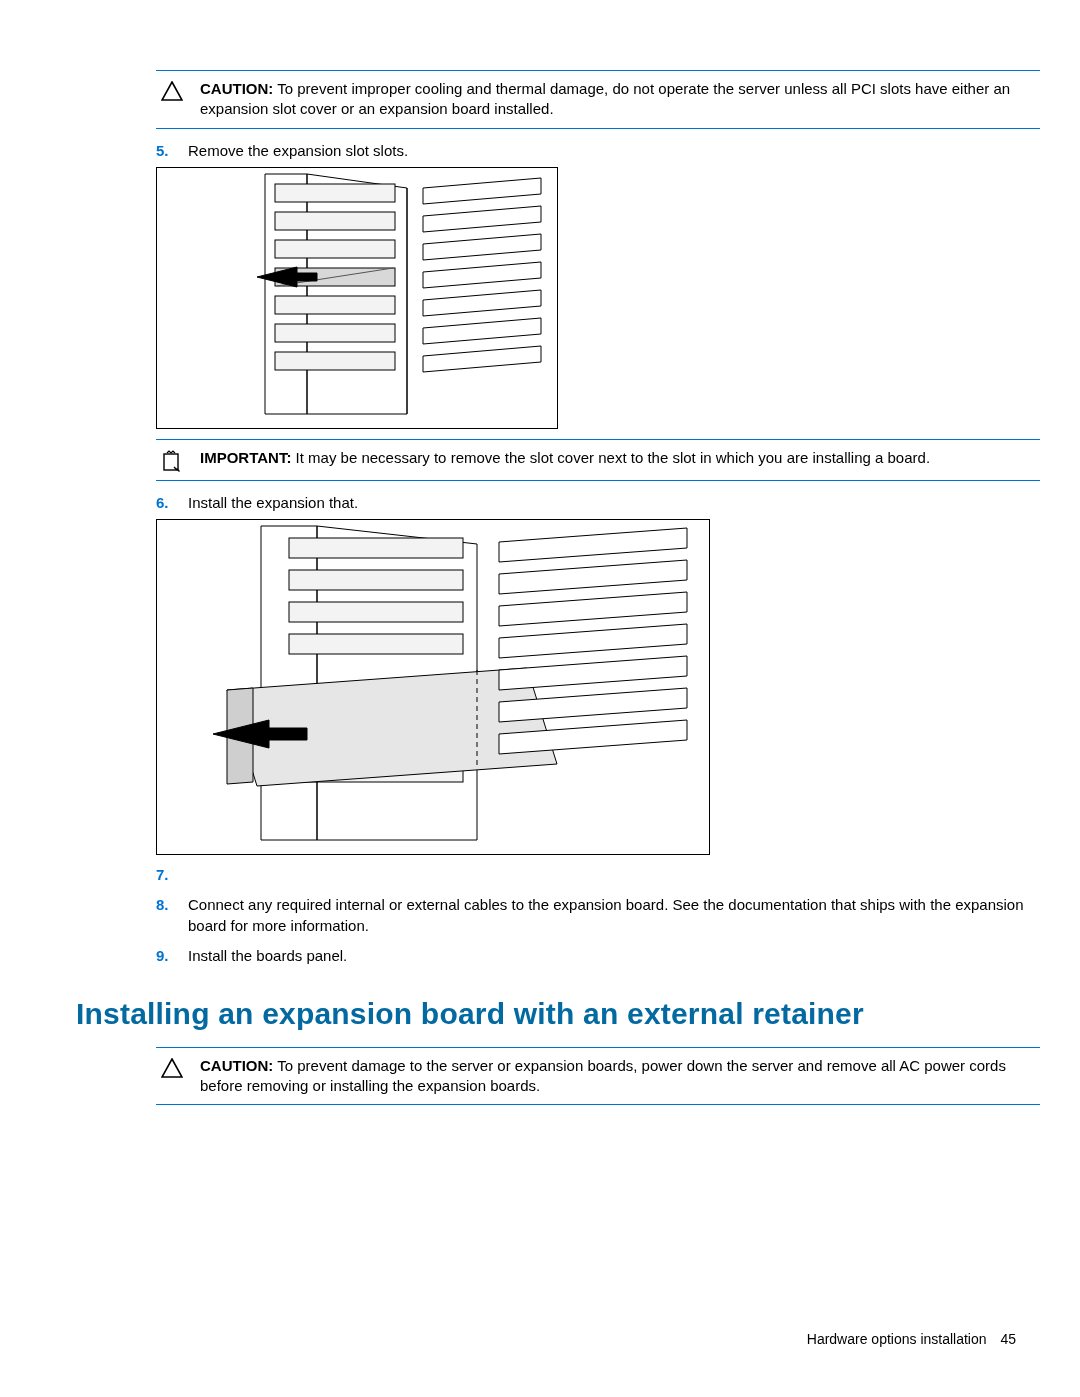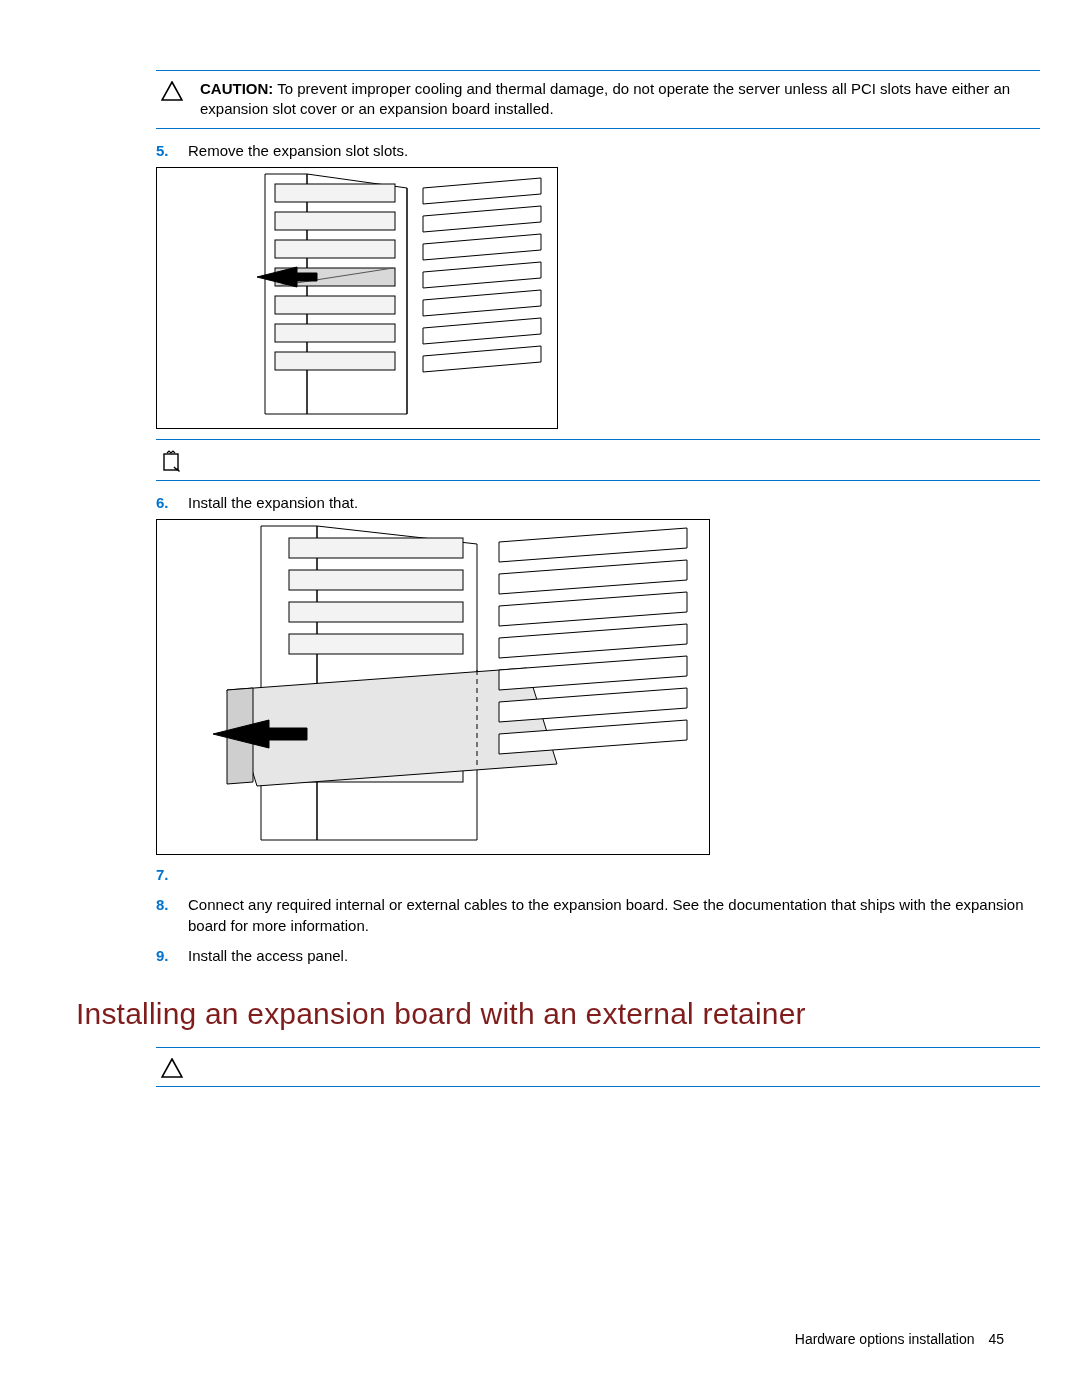--- a/index.html
+++ b/index.html
@@ -58,30 +58,30 @@
     background: #fff;
     display: flex;
     align-items: center;
     justify-content: center;
     overflow: hidden;
     margin: 4px 0 10px 0;
   }
   .fig1 { width: 400px; height: 260px; }
   .fig2 { width: 552px; height: 334px; }
   .heading {
-    color: #7f1d1d;
+    color: #0369a1;
     font-size: 30px;
-    font-weight: 400;
+    font-weight: 700;
     margin: 28px 0 12px 0;
     letter-spacing: 0.2px;
   }
   .footer {
     position: absolute;
     bottom: 48px;
-    right: 76px;
+    right: 64px;
     font-size: 14px;
     color: #000;
   }
   .footer .ft {
     display: inline;
   }
   .footer .pg {
     margin-left: 10px;
   }
 </style>
@@ -151,20 +151,24 @@
 
     <div class="callout">
       <div class="icon">
         <svg width="22" height="22" viewBox="0 0 22 22">
           <rect x="3" y="4" width="14" height="16" fill="none" stroke="#000" stroke-width="1.4"></rect>
           <path d="M6 3 l2 -2 l2 2 l2 -2 l2 2" fill="none" stroke="#000" stroke-width="1.2"></path>
           <line x1="13" y1="17" x2="16" y2="20" stroke="#000" stroke-width="1.4"></line>
           <polygon points="15,19 18,22 19,21 16,18" fill="#000"></polygon>
         </svg>
       </div>
+      <div class="text">
+        <span class="label">IMPORTANT:</span>
+        <span>It may be necessary to remove the slot cover next to the slot in which you are installing a board.</span>
+      </div>
     </div>
 
     <div class="step">
       <span class="num">6.</span>
       <span>Install the expansion that.</span>
     </div>
 
     <div class="figure fig2">
       <svg viewBox="0 0 552 334" width="552" height="334">
         <g stroke="#000" stroke-width="1" fill="none">
@@ -206,35 +210,39 @@
 
     <div class="step">
       <span class="num">7.</span>
     </div>
     <div class="step">
       <span class="num">8.</span>
       <span>Connect any required internal or external cables to the expansion board. See the documentation that ships with the expansion board for more information.</span>
     </div>
     <div class="step">
       <span class="num">9.</span>
-      <span>Install the access panel.</span>
+      <span>Install the boards panel.</span>
     </div>
 
   </div>
 
   <div class="heading">Installing an expansion board with an external retainer</div>
 
   <div class="content">
 
     <div class="callout">
       <div class="icon">
         <svg width="22" height="20" viewBox="0 0 22 20">
           <polygon points="11,1 21,19 1,19" fill="none" stroke="#000" stroke-width="1.6"></polygon>
         </svg>
       </div>
+      <div class="text">
+        <span class="label">CAUTION:</span>
+        <span>To prevent damage to the server or expansion boards, power down the server and remove all AC power cords before removing or installing the expansion boards.</span>
+      </div>
     </div>
   </div>
 
   <div class="footer">
     <span class="ft">Hardware options installation</span>
     <span class="pg">45</span>
   </div>
 
 </div>
 

